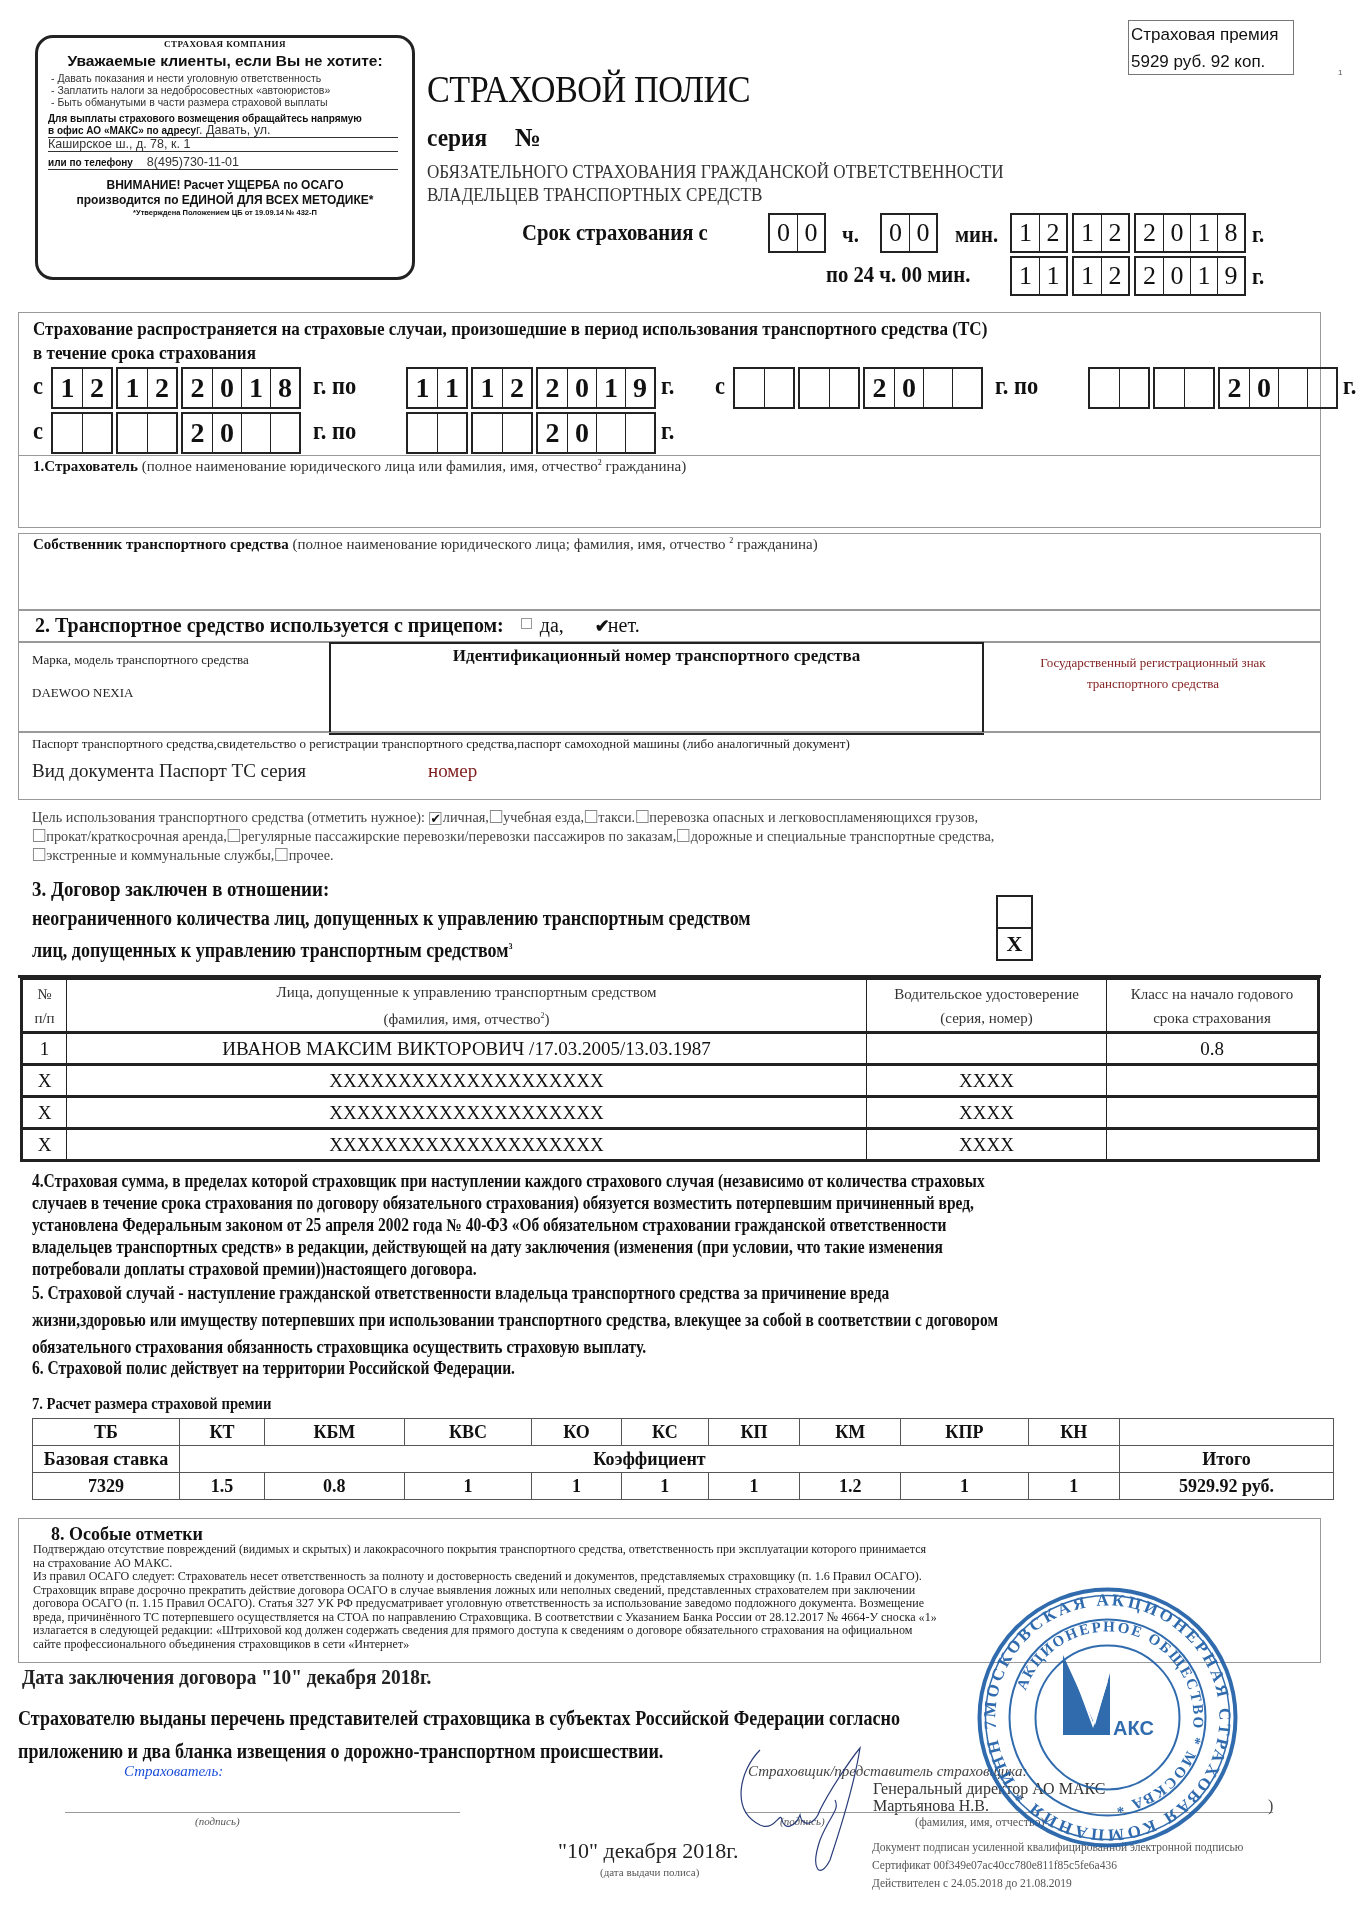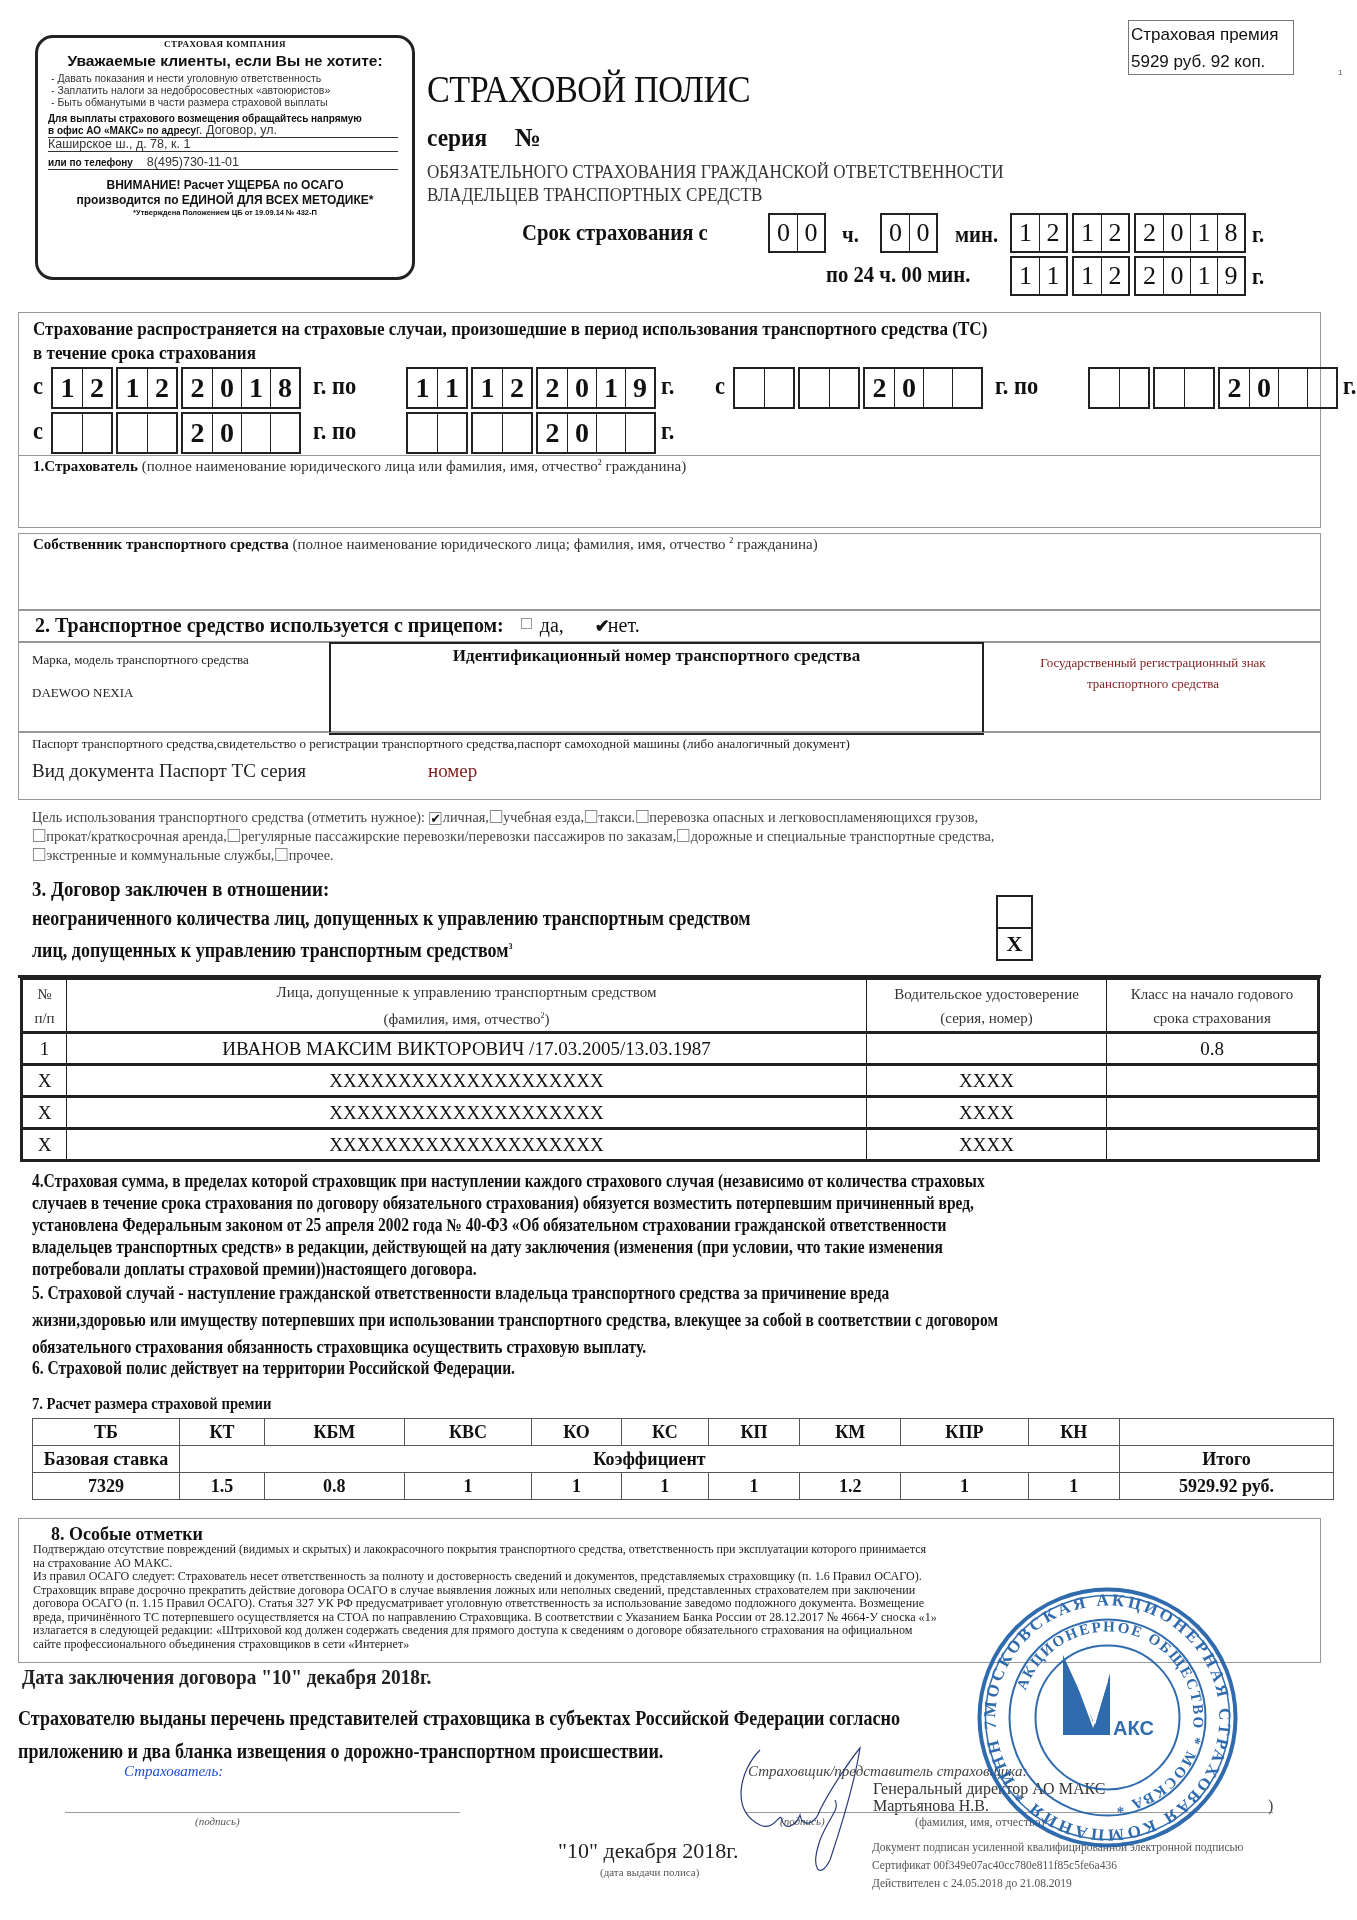--- a/index.html
+++ b/index.html
@@ -57,21 +57,21 @@
 
 <div id="notice" class="abs">
   <div class="logo-sub">СТРАХОВАЯ КОМПАНИЯ</div>
   <div class="headline">Уважаемые клиенты, если Вы не хотите:</div>
   <ul>
     <li>- Давать показания и нести уголовную ответственность</li>
     <li>- Заплатить налоги за недобросовестных «автоюристов»</li>
     <li>- Быть обманутыми в части размера страховой выплаты</li>
   </ul>
   <div class="pay">Для выплаты страхового возмещения обращайтесь напрямую</div>
-  <div class="line"><b>в офис   АО «МАКС» по адресу</b><span>г. Договор, ул.</span></div>
+  <div class="line"><b>в офис   АО «МАКС» по адресу</b><span>г. Давать, ул.</span></div>
   <div class="line">Каширское ш., д. 78, к. 1</div>
   <div class="line" style="margin-top:4px"><b>или по телефону</b>&nbsp;&nbsp;&nbsp;&nbsp;<span>8(495)730-11-01</span></div>
   <div class="warn">
     <div>ВНИМАНИЕ!  Расчет УЩЕРБА по ОСАГО</div>
     <div>производится по ЕДИНОЙ ДЛЯ ВСЕХ МЕТОДИКЕ*</div>
   </div>
   <div class="foot">*Утверждена Положением ЦБ от 19.09.14 № 432-П</div>
 </div>
 
 <div id="premium-box" class="abs">

